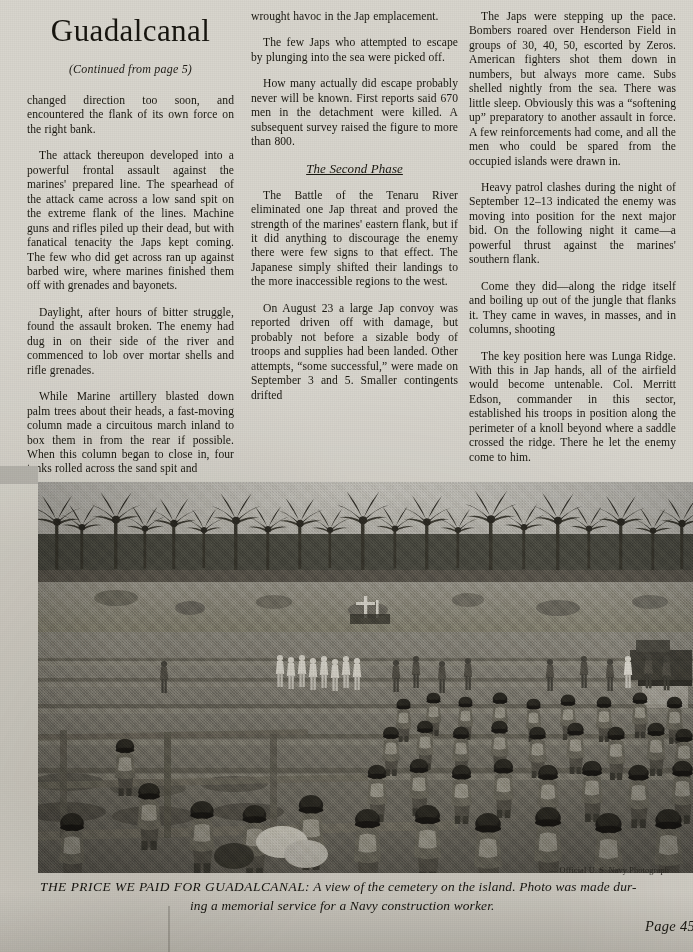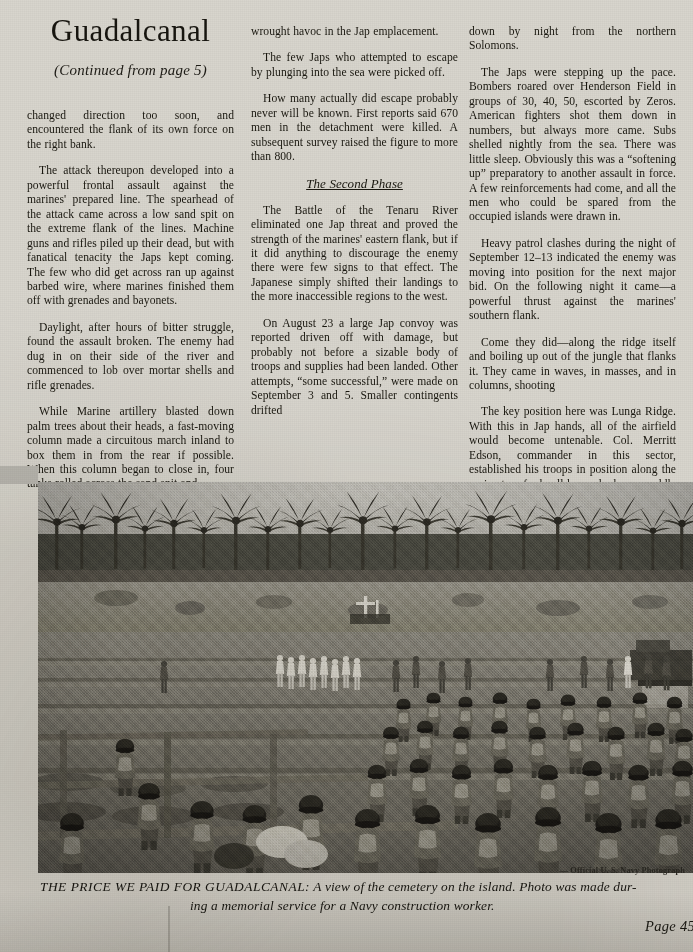--- a/index.html
+++ b/index.html
@@ -57,21 +57,21 @@
     line-height: 34px;
     letter-spacing: .4px;
     color: #17150f;
     text-align: center;
     white-space: nowrap;
   }
   .continued {
     margin-top: 14px;
     text-align: center;
     font-style: italic;
-    font-size: 15px;
+    font-size: 12px;
     letter-spacing: .2px;
     color: #1d1b15;
   }
 
   
   .cols {
     position: absolute;
     left: 0;
     top: 0;
     width: 693px;
@@ -91,21 +91,21 @@
     margin: 0;
     text-align: justify;
     text-justify: inter-word;
     font-size: 11.6px;
     line-height: 14.45px;
     letter-spacing: .05px;
     text-indent: 12px;
     color: #19170f;
     word-spacing: .3px;
   }
-  .col p.no-indent { text-indent: 0; margin-top: 15px; }
+  .col p.no-indent { text-indent: 0; }
   .col p + p { margin-top: 12px; }
 
   .subhead {
     margin: 11px 0 9px 0 !important;
     text-align: center !important;
     text-indent: 0 !important;
     font-style: italic;
     font-size: 13px !important;
     line-height: 16px !important;
     letter-spacing: .3px;
@@ -155,28 +155,27 @@
     top: 466px;
     width: 38px;
     height: 18px;
     background: #b9b7b0;
     z-index: 7;
   }
 
   
   .credit {
     position: absolute;
-    right: 8px;
+    right: 24px;
     top: 866px;
     font-size: 8.3px;
     letter-spacing: .15px;
     color: #2a2822;
     z-index: 12;
     white-space: nowrap;
-    font-weight: bold;
   }
   .caption {
     position: absolute;
     left: 40px;
     top: 878px;
     width: 660px;
     z-index: 12;
     font-style: italic;
     font-size: 13.4px;
     line-height: 18.5px;
@@ -241,21 +240,20 @@
     <div class="col col-2">
       <p class="no-indent">wrought havoc in the Jap emplacement.</p>
       <p>The few Japs who attempted to escape by plunging into the sea were picked off.</p>
       <p>How many actually did escape probably never will be known. First reports said 670 men in the detachment were killed. A subsequent survey raised the figure to more than 800.</p>
       <p class="subhead">The Second Phase</p>
       <p>The Battle of the Tenaru River eliminated one Jap threat and proved the strength of the marines' eastern flank, but if it did anything to discourage the enemy there were few signs to that effect. The Japanese simply shifted their landings to the more inaccessible regions to the west.</p>
       <p>On August 23 a large Jap convoy was reported driven off with damage, but probably not before a sizable body of troops and supplies had been landed. Other attempts, “some successful,” were made on September 3 and 5. Smaller contingents drifted</p>
     </div>
 
     <div class="col col-3">
-      <p class="no-indent">down by night from the northern Solomons.</p>
       <p>The Japs were stepping up the pace. Bombers roared over Henderson Field in groups of 30, 40, 50, escorted by Zeros. American fighters shot them down in numbers, but always more came. Subs shelled nightly from the sea. There was little sleep. Obviously this was a “softening up” preparatory to another assault in force. A few reinforcements had come, and all the men who could be spared from the occupied islands were drawn in.</p>
       <p>Heavy patrol clashes during the night of September 12–13 indicated the enemy was moving into position for the next major bid. On the following night it came—a powerful thrust against the marines' southern flank.</p>
       <p>Come they did—along the ridge itself and boiling up out of the jungle that flanks it. They came in waves, in masses, and in columns, shooting</p>
       <p>The key position here was Lunga Ridge. With this in Jap hands, all of the airfield would become untenable. Col. Merritt Edson, commander in this sector, established his troops in position along the perimeter of a knoll beyond where a saddle crossed the ridge. There he let the enemy come to him.</p>
     </div>
   </div>
 
   <div class="photo-gutter"></div>
 
   <div class="photo-wrap" title="military cemetery memorial service">

